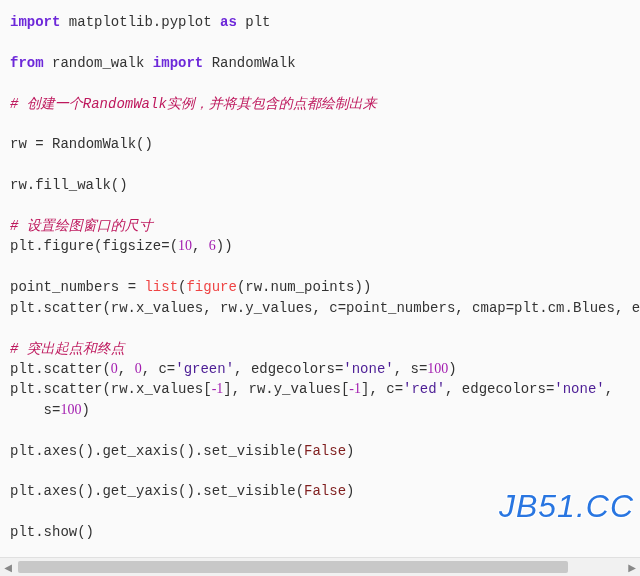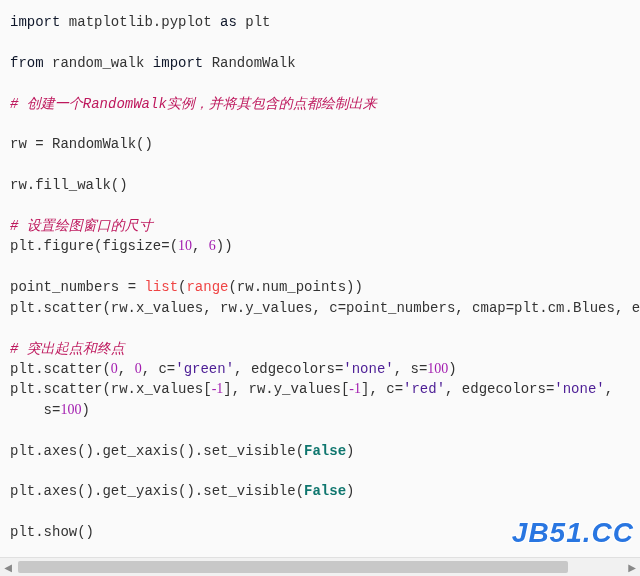--- a/index.html
+++ b/index.html
@@ -20,26 +20,26 @@
   }
   pre.code {
     margin: 0;
     padding: 12px 10px 12px 10px;
     font-family: "Courier New", Consolas, monospace;
     font-size: 14px;
     line-height: 20.4px;
     white-space: pre;
     color: #333;
   }
-  .tok-kw { color: #0f172a; font-weight: normal; }
+  .tok-kw { color: #6d28d9; font-weight: bold; }
   .tok-num { color: #a21caf; font-family: Liberation Serif, serif; }
   .tok-str { color: #4c1d95; }
   .tok-cm { color: #be185d; font-style: italic; }
   .tok-bi { color: #ef4444; } 
-  .tok-con { color: #0f766e; font-weight: bold; } 
+  .tok-con { color: #7f1d1d; font-weight: normal; } 
 
   
   .hscroll {
     position: absolute;
     left: 0;
     bottom: 0;
     width: 640px;
     height: 18px;
     background: #f1f1f1;
     border-top: 1px solid #e0e0e0;
@@ -67,24 +67,24 @@
     top: 2px;
     width: 550px;
     height: 12px;
     background: #c8c8c8;
     border-radius: 2px;
   }
 
   .watermark {
     position: absolute;
     right: 6px;
-    bottom: 9px;
+    bottom: 33px;
     font-family: Arial, sans-serif;
-    font-size: 28px;
-    font-weight: 700;
+    font-size: 32px;
+    font-weight: 400;
     font-style: italic;
     letter-spacing: 1px;
     color: #1e6fe0;
     text-shadow:
       -1px -1px 0 #fff,
        1px -1px 0 #fff,
       -1px  1px 0 #fff,
        1px  1px 0 #fff;
     opacity: 0.95;
     pointer-events: none;
@@ -100,21 +100,21 @@
 
 <span class="tok-cm"># 创建一个RandomWalk实例，并将其包含的点都绘制出来</span>
 
 <span>rw </span><span>=</span><span> RandomWalk()</span>
 
 <span>rw.fill_walk()</span>
 
 <span class="tok-cm"># 设置绘图窗口的尺寸</span>
 <span>plt.figure(figsize</span><span>=</span><span>(</span><span class="tok-num">10</span><span>, </span><span class="tok-num">6</span><span>))</span>
 
-<span>point_numbers </span><span>=</span><span> </span><span class="tok-bi">list</span><span>(</span><span class="tok-bi">range</span><span>(rw.num_points))</span>
+<span>point_numbers </span><span>=</span><span> </span><span class="tok-bi">list</span><span>(</span><span class="tok-bi">figure</span><span>(rw.num_points))</span>
 <span>plt.scatter(rw.x_values, rw.y_values, c</span><span>=</span><span>point_numbers, cmap</span><span>=</span><span>plt.cm.Blues, edgeco</span>
 
 <span class="tok-cm"># 突出起点和终点</span>
 <span>plt.scatter(</span><span class="tok-num">0</span><span>, </span><span class="tok-num">0</span><span>, c</span><span>=</span><span class="tok-str">'green'</span><span>, edgecolors</span><span>=</span><span class="tok-str">'none'</span><span>, s</span><span>=</span><span class="tok-num">100</span><span>)</span>
 <span>plt.scatter(rw.x_values[</span><span class="tok-num">-1</span><span>], rw.y_values[</span><span class="tok-num">-1</span><span>], c</span><span>=</span><span class="tok-str">'red'</span><span>, edgecolors</span><span>=</span><span class="tok-str">'none'</span><span>,</span>
 <span>    s</span><span>=</span><span class="tok-num">100</span><span>)</span>
 
 <span>plt.axes().get_xaxis().set_visible(</span><span class="tok-con">False</span><span>)</span>
 
 <span>plt.axes().get_yaxis().set_visible(</span><span class="tok-con">False</span><span>)</span>

